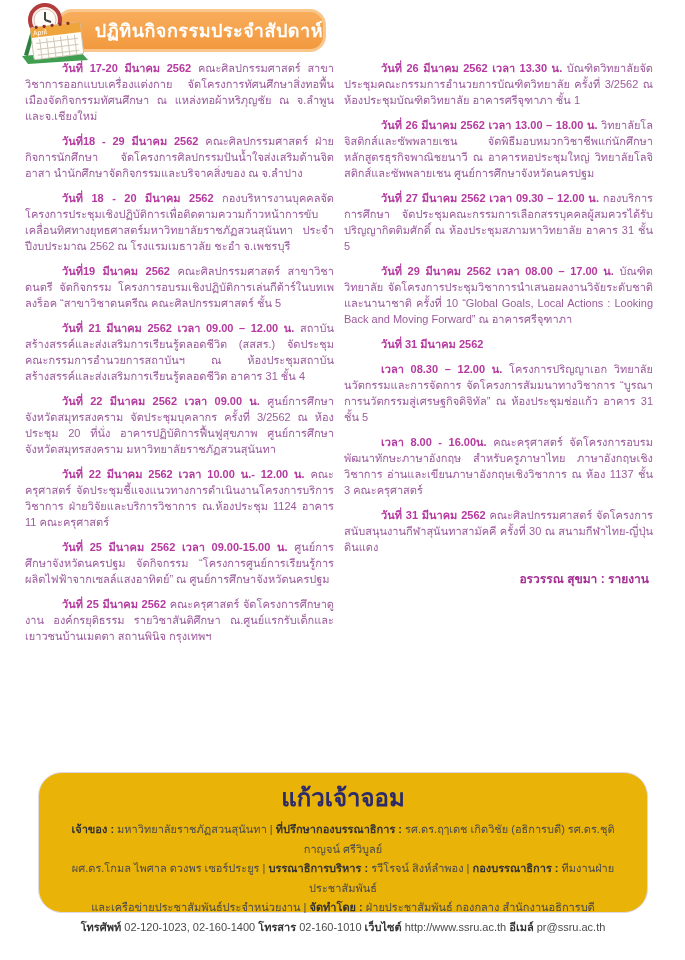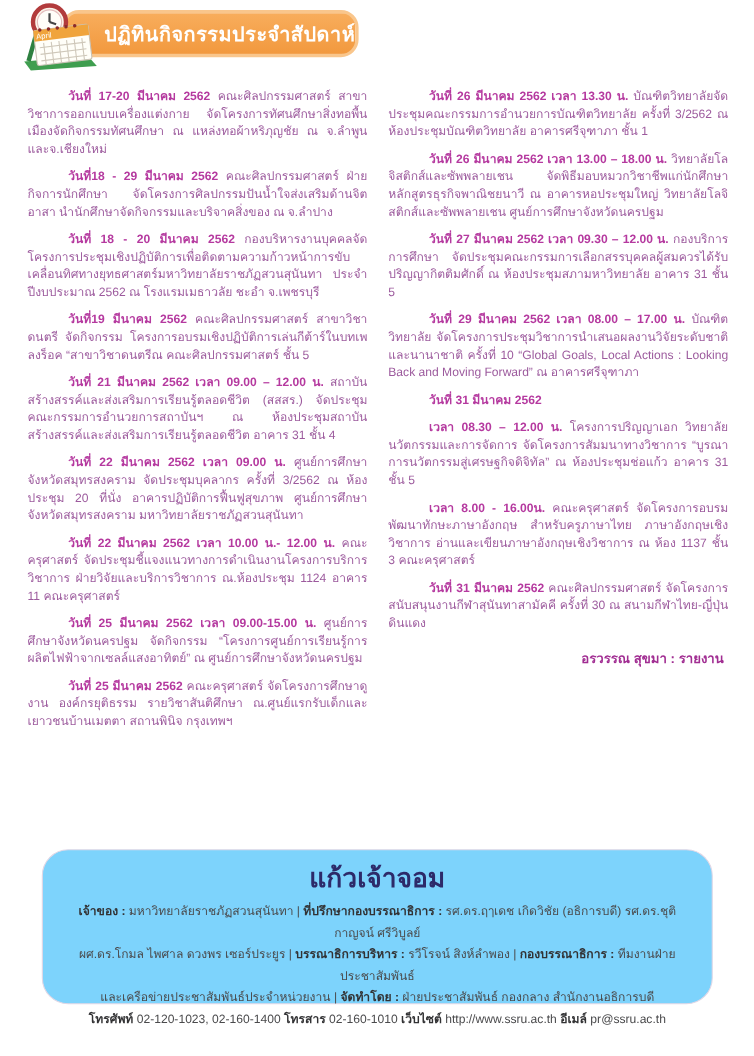--- a/index.html
+++ b/index.html
@@ -10,31 +10,31 @@
   
   .hdr{position:absolute;left:0;top:0;width:685px;height:64px;}
   .banner{position:absolute;left:56px;top:9px;width:270px;height:43px;
           background:linear-gradient(#f8ad5c,#f2993e);
           border:3px solid #f9c68c;border-radius:16px;box-sizing:border-box;
           display:flex;align-items:center;justify-content:flex-end;padding-left:34px;}
   .banner-title{color:#ffffff;font-size:18px;font-weight:bold;letter-spacing:.5px;}
   .hdr-icon{position:absolute;left:14px;top:1px;z-index:2;}
 
   
-  .columns{position:absolute;left:25px;top:80px;width:637px;display:flex;gap:10px;justify-content:space-between;}
+  .columns{position:absolute;left:25px;top:60px;width:637px;display:flex;gap:10px;}
   .col{width:309px;}
   .entry{margin:0 0 9px 0;text-indent:37px;text-align:justify;
          font-size:11px;line-height:16px;color:#9c5a9d;}
   .entry b{color:#b5399f;font-weight:bold;}
   .reporter{margin:14px 4px 0 0;text-align:right;font-size:12px;
             font-weight:bold;color:#a12d92;}
 
   
   .footer{position:absolute;left:38px;top:772px;width:610px;height:141px;
-          background:#7dd3fc;border:1px solid #e0d7e6;border-radius:24px;
+          background:#eab308;border:1px solid #e0d7e6;border-radius:24px;
           box-sizing:border-box;text-align:center;padding-top:3px;}
   .footer-title{font-family:"Liberation Serif","DejaVu Serif",serif;
                 font-size:24px;font-weight:bold;color:#2d2a69;margin:2px 0 3px 0;}
   .fline{margin:0 28px;font-size:11px;line-height:19.5px;color:#4a4a4c;}
   .fline b{color:#323234;font-weight:bold;}
 </style>
 </head>
 <body>
 
 <div class="page">

